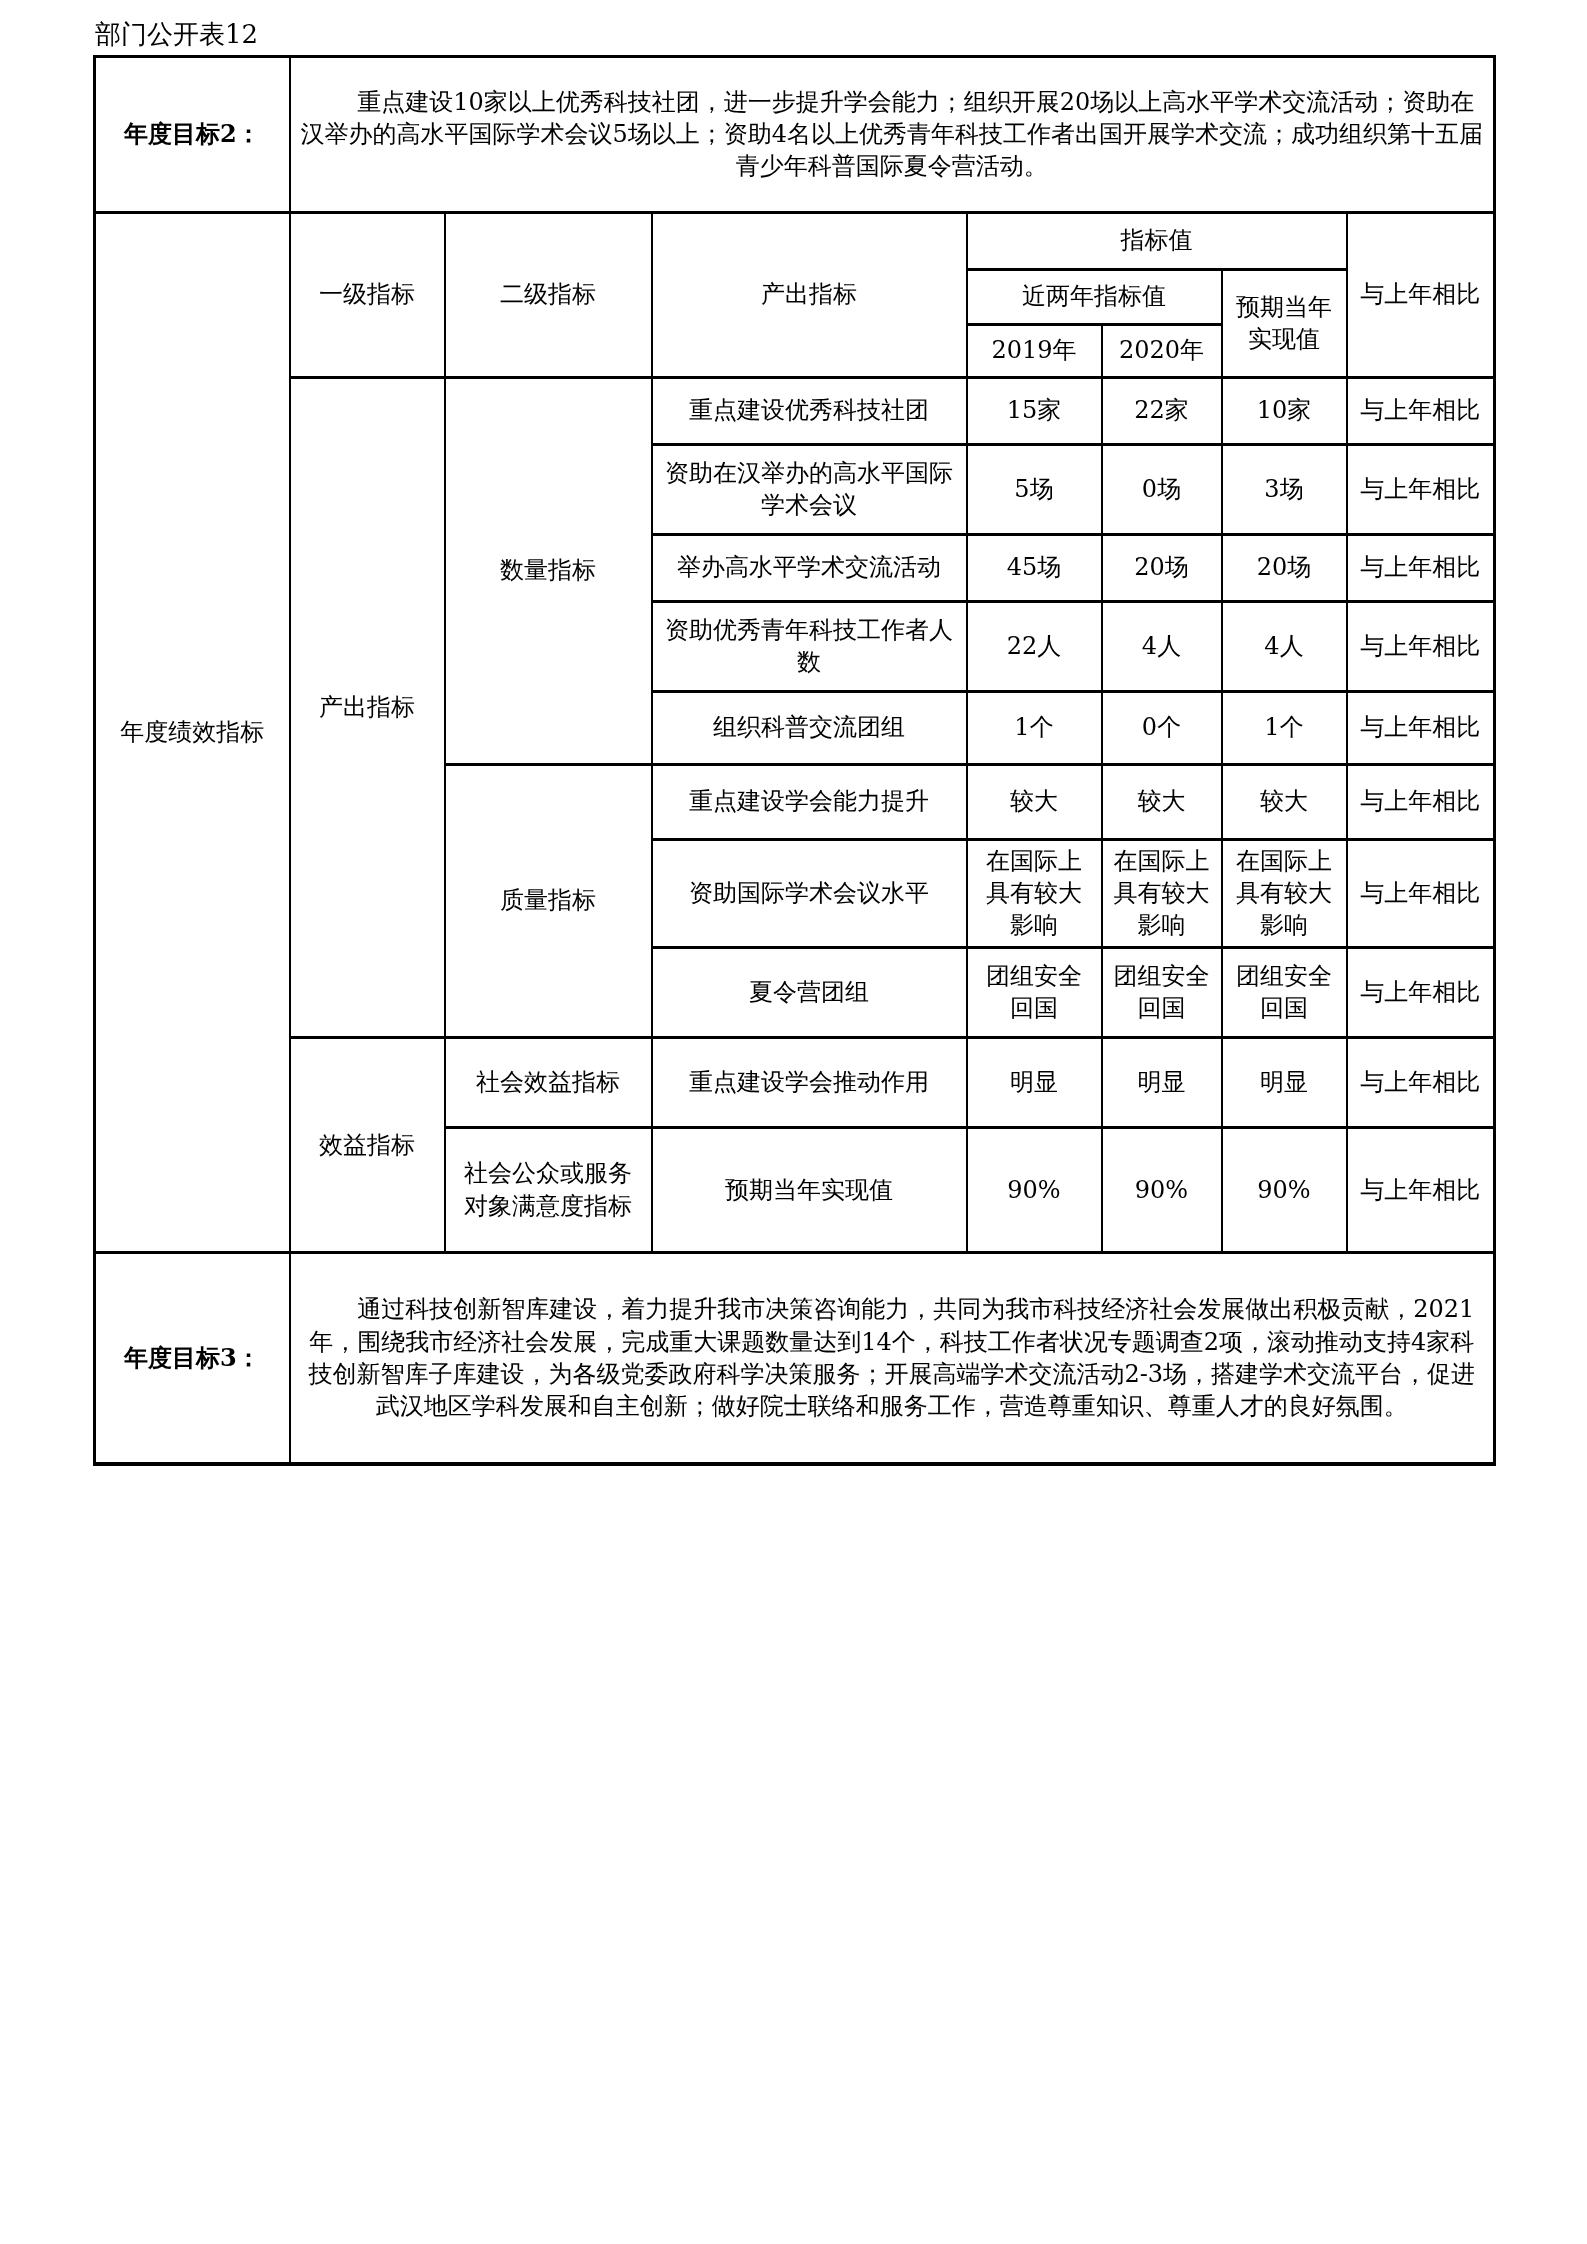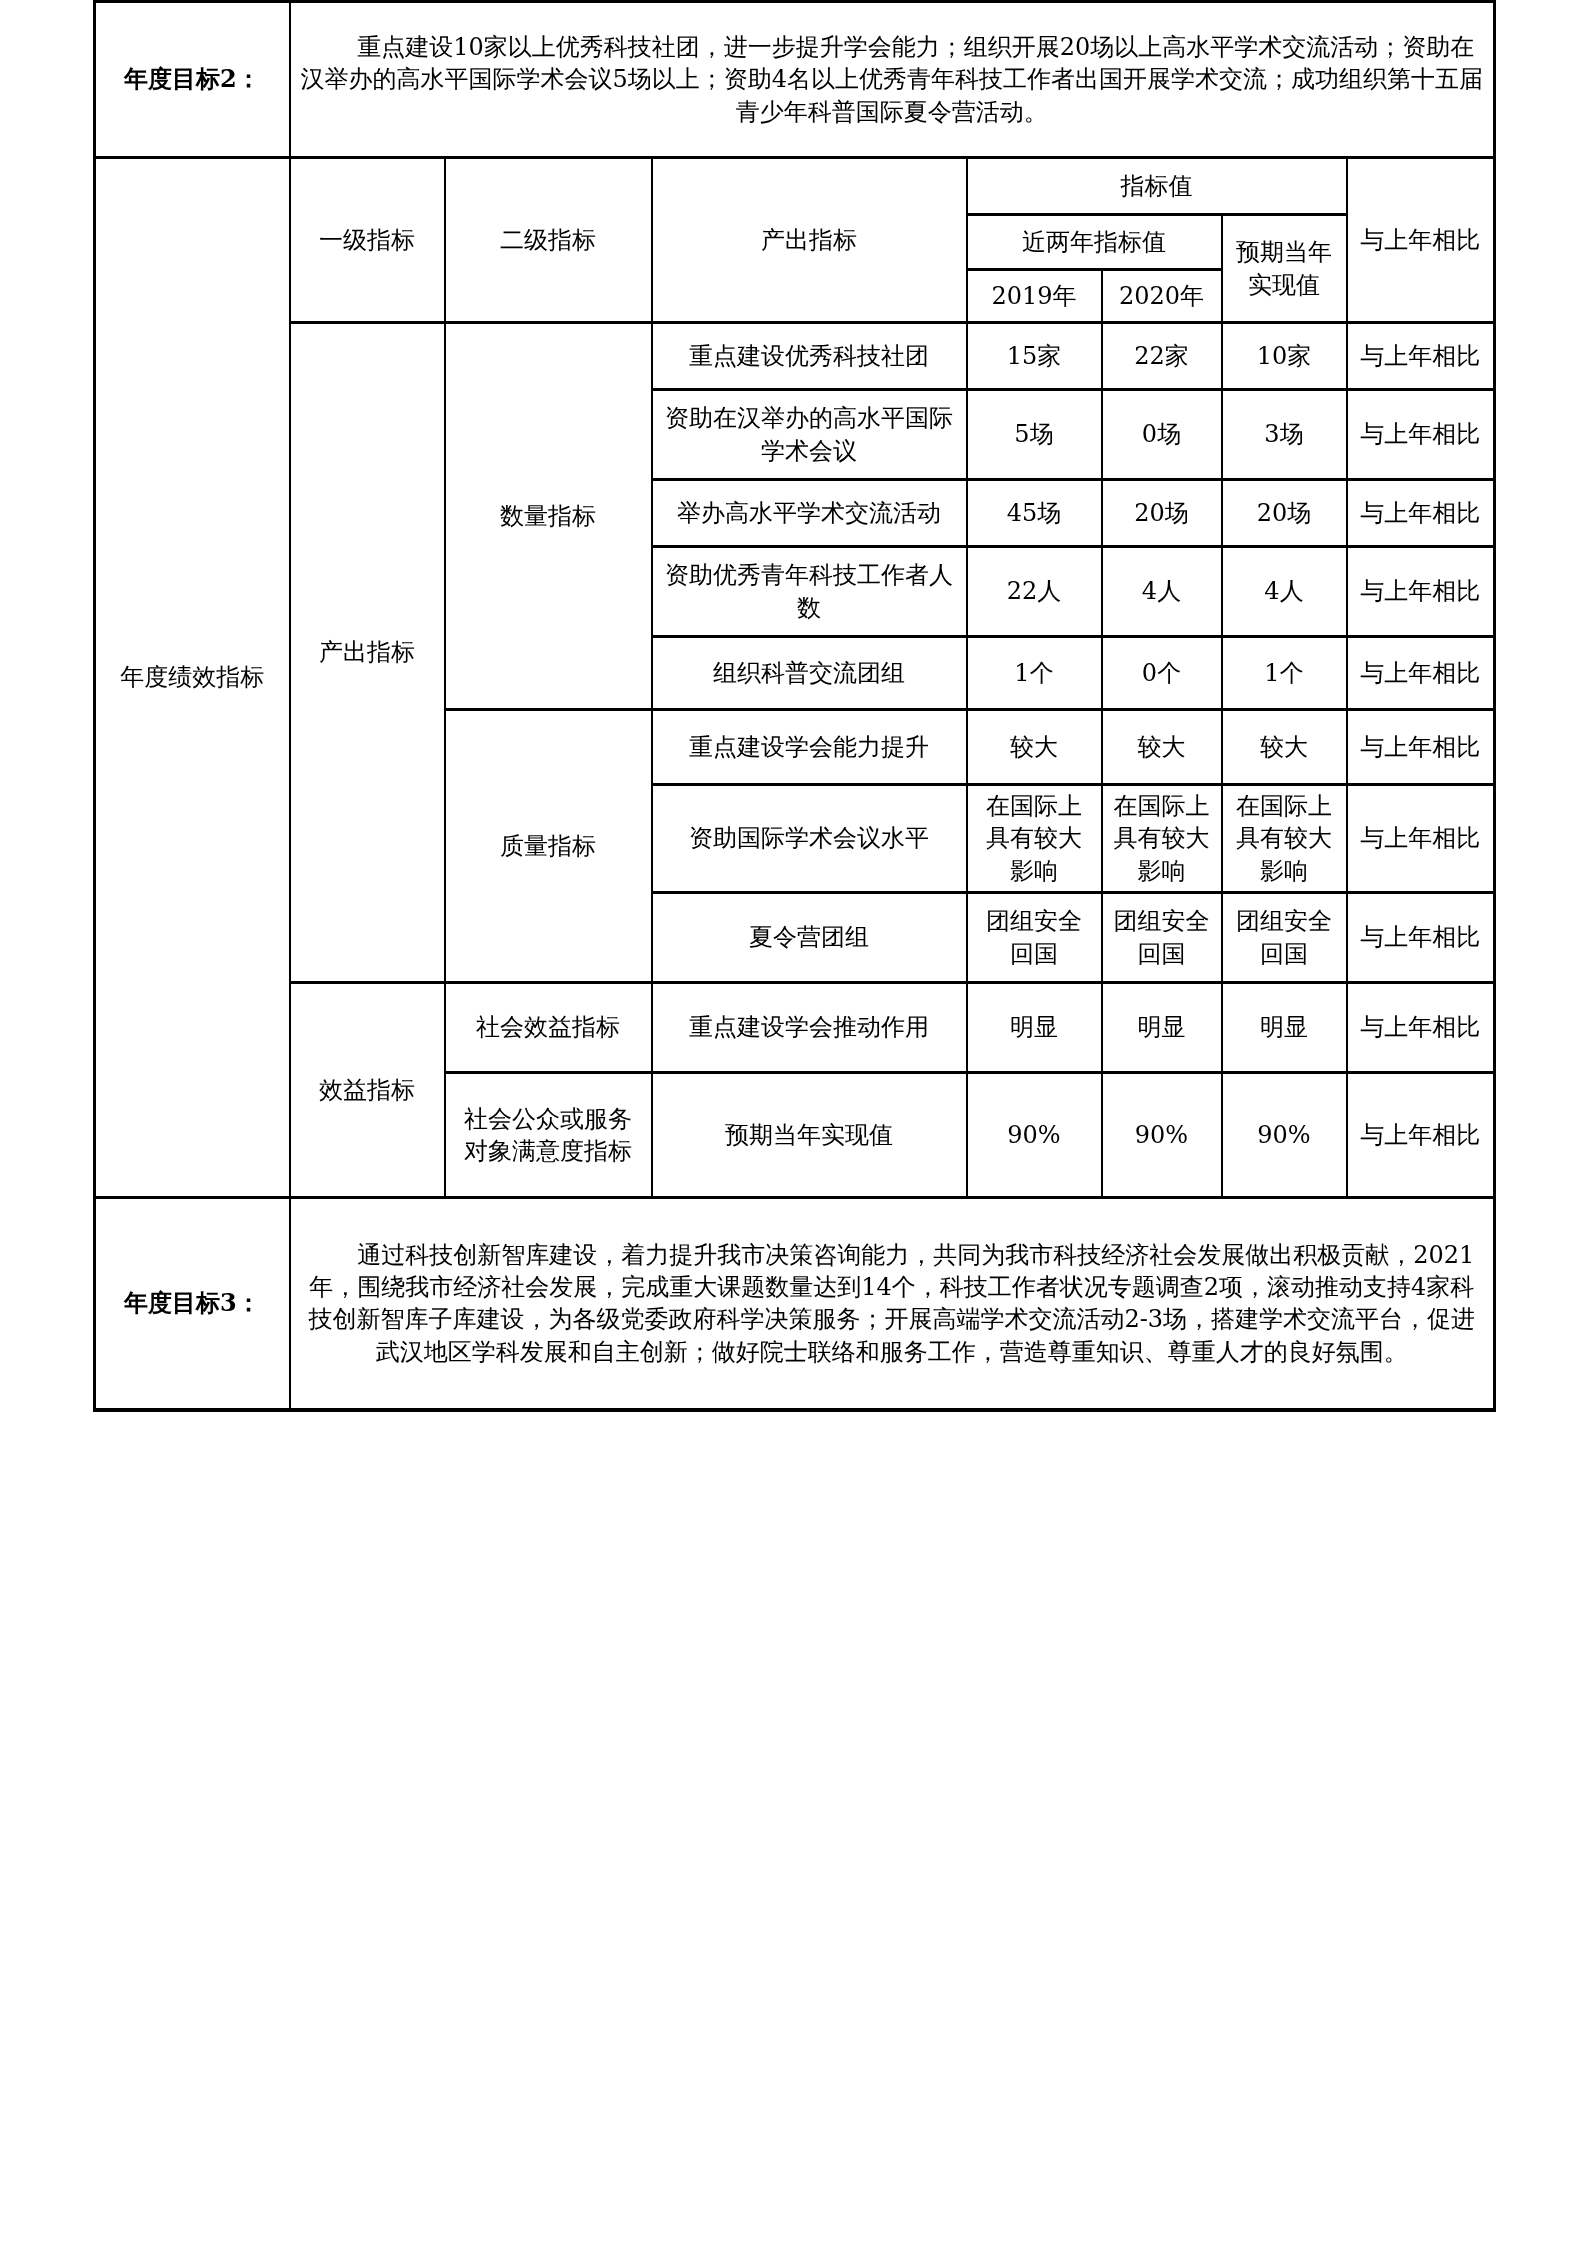--- a/index.html
+++ b/index.html
@@ -57,20 +57,21 @@
   td.c-l2{padding:4px 22px;}
   td.c-left{text-align:left;padding:4px 6px 4px 10px;}
   td.hdr{padding:2px 4px;margin-left:36px;}
 </style>
 </head>
 <body>
 
 <div class="page">
 
 
+  <div class="table-label">部门公开表12</div>
 
   <table class="tbl">
     <colgroup>
       <col style="width:195px">
         <col style="width:155px">
         <col style="width:207px">
         <col style="width:315px">
       <col style="width:135px">
         <col style="width:120px">
         <col style="width:125px">

